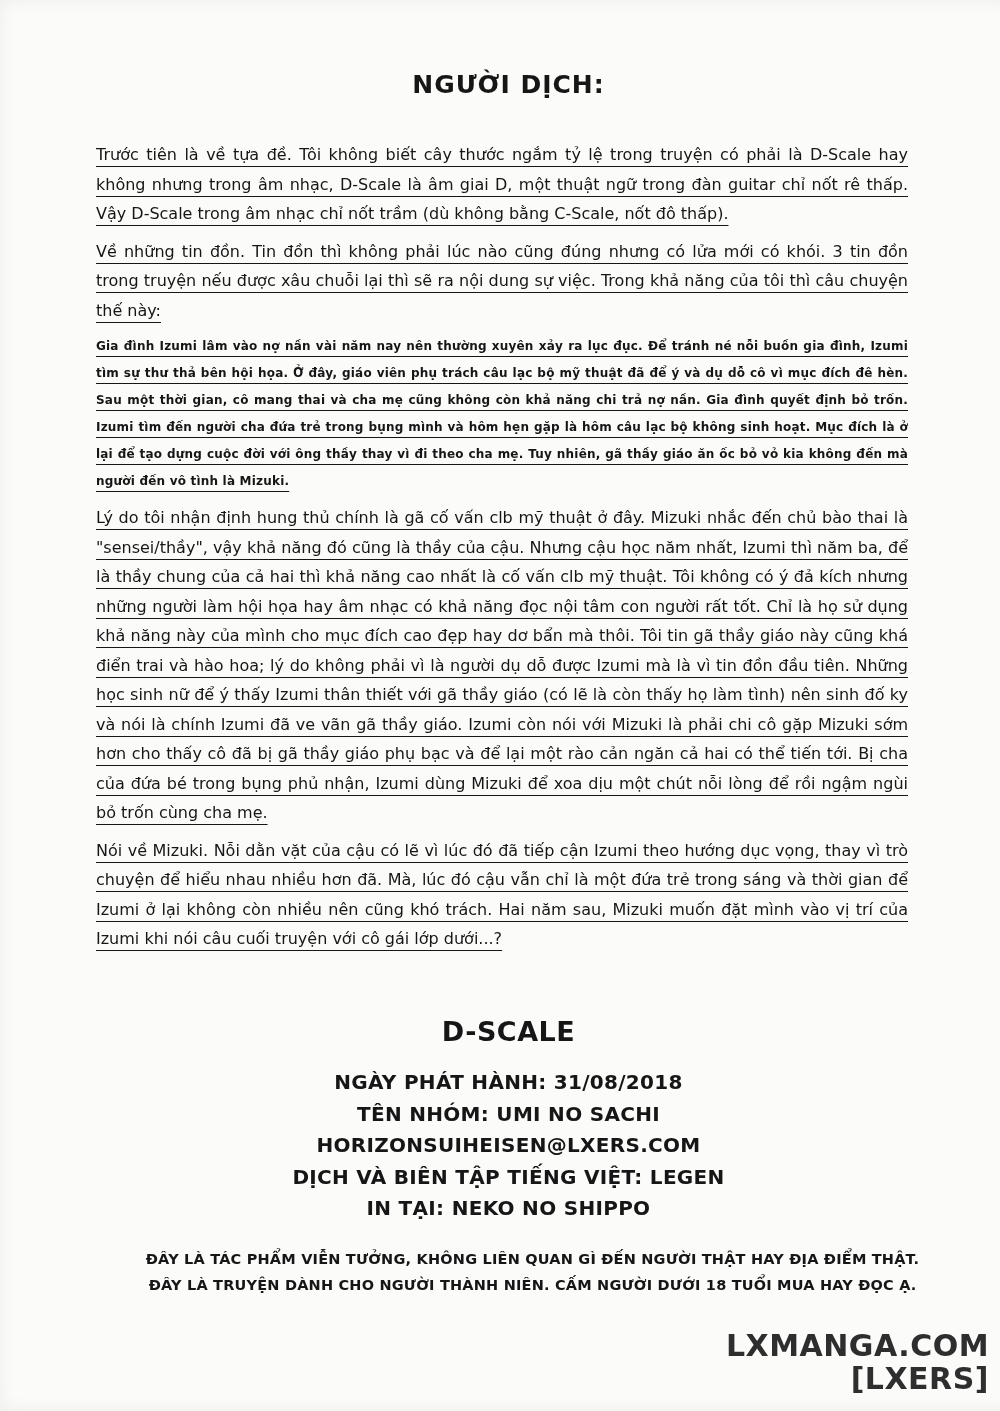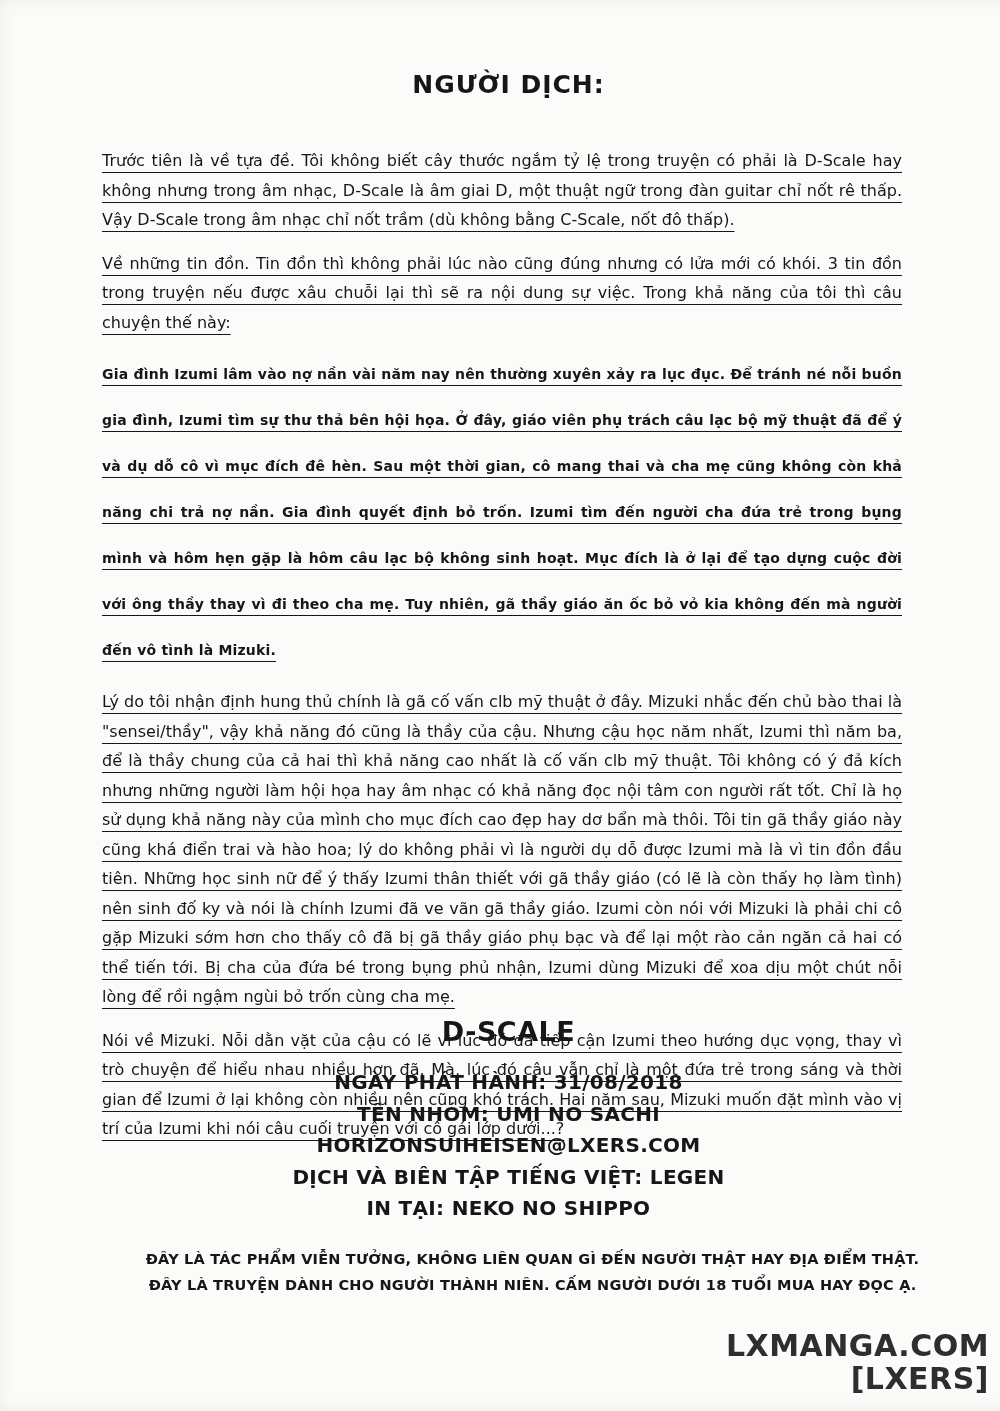--- a/index.html
+++ b/index.html
@@ -16,31 +16,31 @@
   }
   .page-title{
     position:absolute;top:70px;left:0;right:0;
     text-align:center;
     font-size:25px;font-weight:700;letter-spacing:1px;
   }
   .body-text{
     position:absolute;top:132px;left:88px;width:828px;
   }
   .para{
-    margin:14px;
+    margin:8px;
     text-align:justify;
     text-decoration:underline;
     text-decoration-thickness:1.4px;
     text-underline-offset:6px;
   }
   .para.regular{
     font-size:16px;line-height:29.5px;
   }
   .para.bold{
-    font-size:14px;line-height:46px;font-weight:700;letter-spacing:0.2px;
+    font-size:12px;line-height:27px;font-weight:700;letter-spacing:0.2px;
   }
   .credits{
     position:absolute;top:1016px;left:0;right:0;
     text-align:center;font-weight:700;
   }
   .credits-title{
     font-size:27px;letter-spacing:0.5px;margin-bottom:20px;
   }
   .credits-line{
     font-size:20px;line-height:31.5px;letter-spacing:0.3px;

